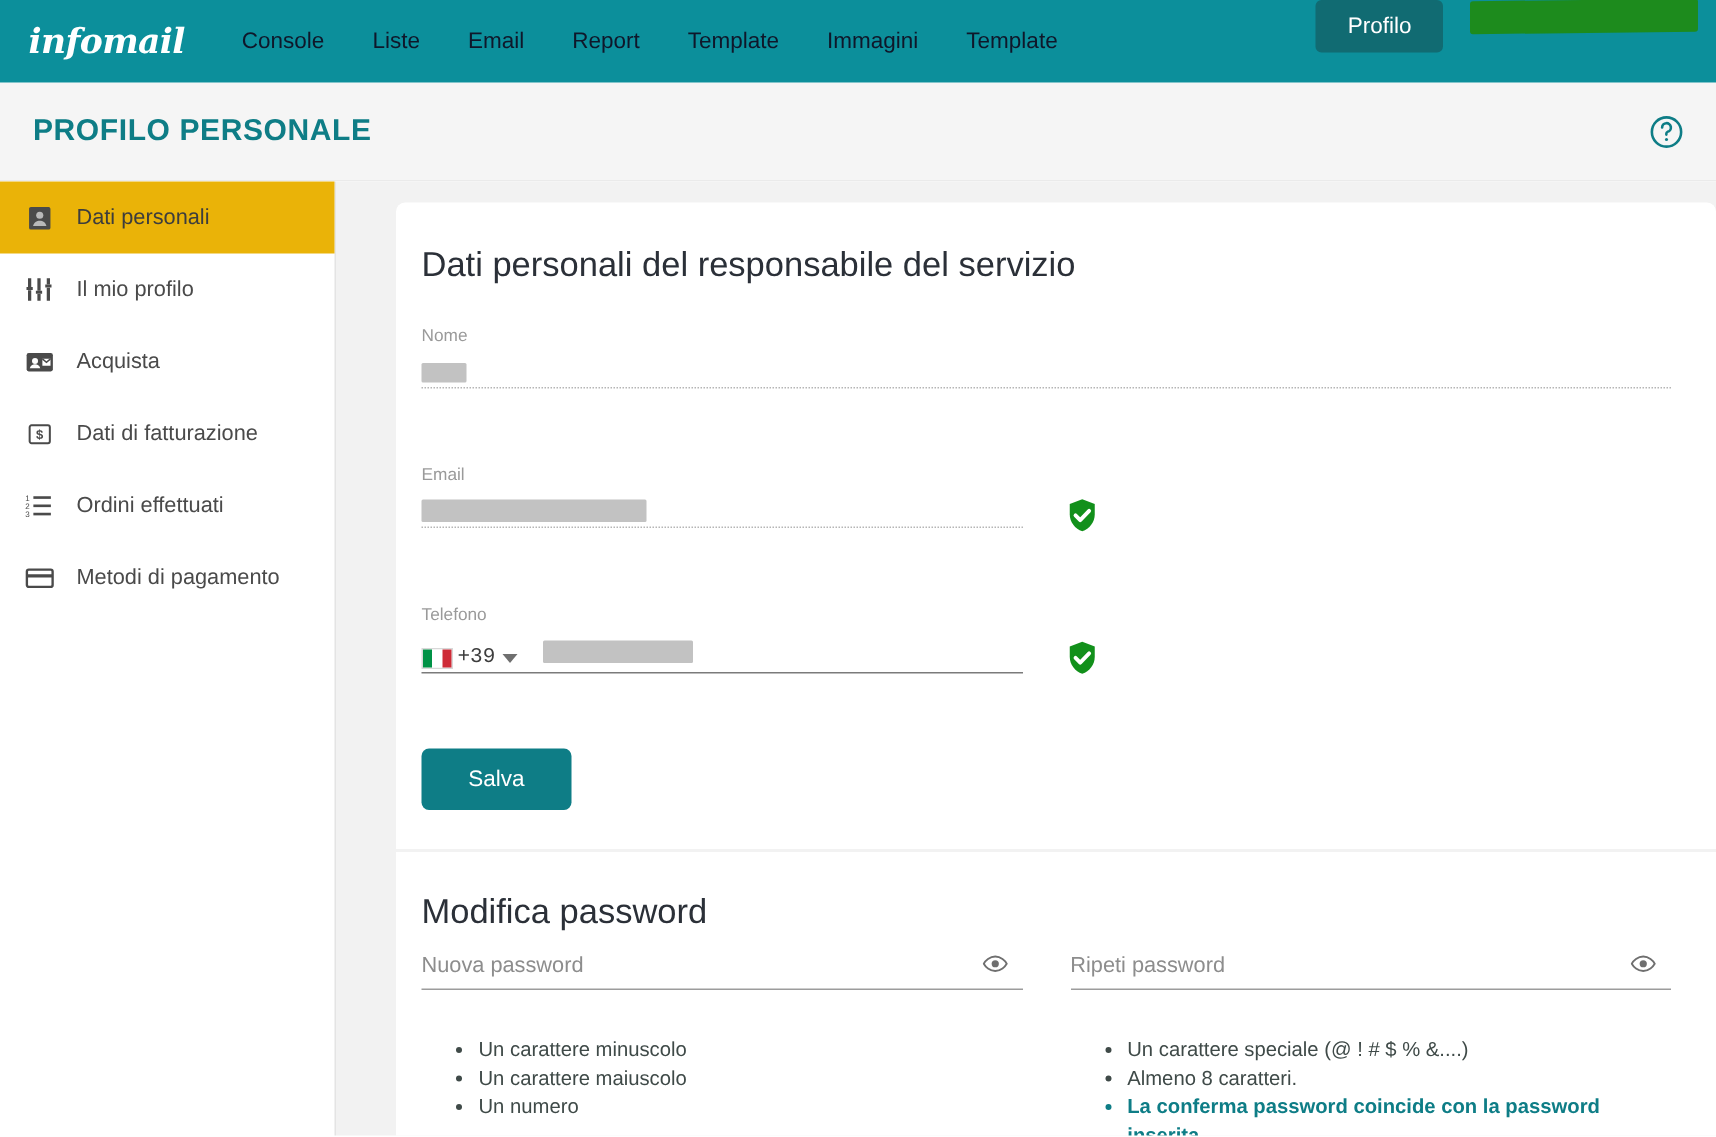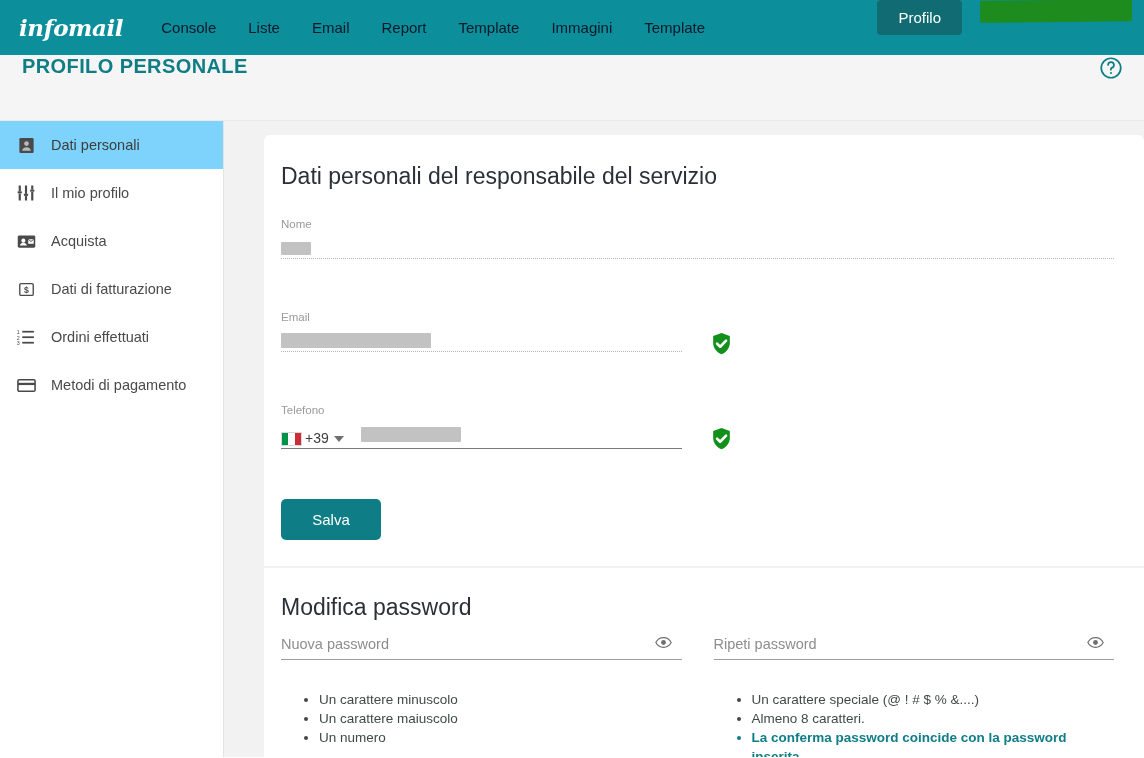--- a/index.html
+++ b/index.html
@@ -61,20 +61,21 @@
     margin-right: 4px;
     border-radius: 2px;
     transform: skewY(-0.6deg);
   }
 
   
   .page-header {
     height: 66px;
     background: #f5f5f5;
     display: flex;
+    align-items: center;
     justify-content: space-between;
     padding: 0 20px 0 22px;
     border-bottom: 1px solid #eaeaea;
   }
   .page-title {
     color: #0e7d86;
     font-size: 20px;
     font-weight: 700;
     letter-spacing: 0.4px;
   }
@@ -97,21 +98,21 @@
   }
   .side-item {
     display: flex;
     align-items: center;
     height: 48px;
     padding-left: 14px;
     cursor: pointer;
     color: #4a4a4a;
     font-size: 14.5px;
   }
-  .side-item.active { background: #7dd3fc; color: #3d3d3d; }
+  .side-item.active { background: #eab308; color: #3d3d3d; }
   .side-icon {
     width: 24px; height: 24px;
     margin-right: 13px;
     display: flex; align-items: center; justify-content: center;
     flex: 0 0 24px;
   }
 
   
   .main {
     flex: 1;
@@ -194,20 +195,21 @@
     margin-right: 3px;
   }
   .flag i { flex: 1; height: 100%; display: block; }
   .flag .g { background: #009246; }
   .flag .w { background: #ffffff; }
   .flag .r { background: #ce2b37; }
   .dial {
     font-size: 14px;
     color: #3d3d3d;
     margin-right: 5px;
+    font-family: Liberation Mono, monospace;
   }
   .caret {
     width: 0; height: 0;
     border-left: 5px solid transparent;
     border-right: 5px solid transparent;
     border-top: 6px solid #6f6f6f;
     margin-bottom: 4px;
   }
 
   .btn-salva {

